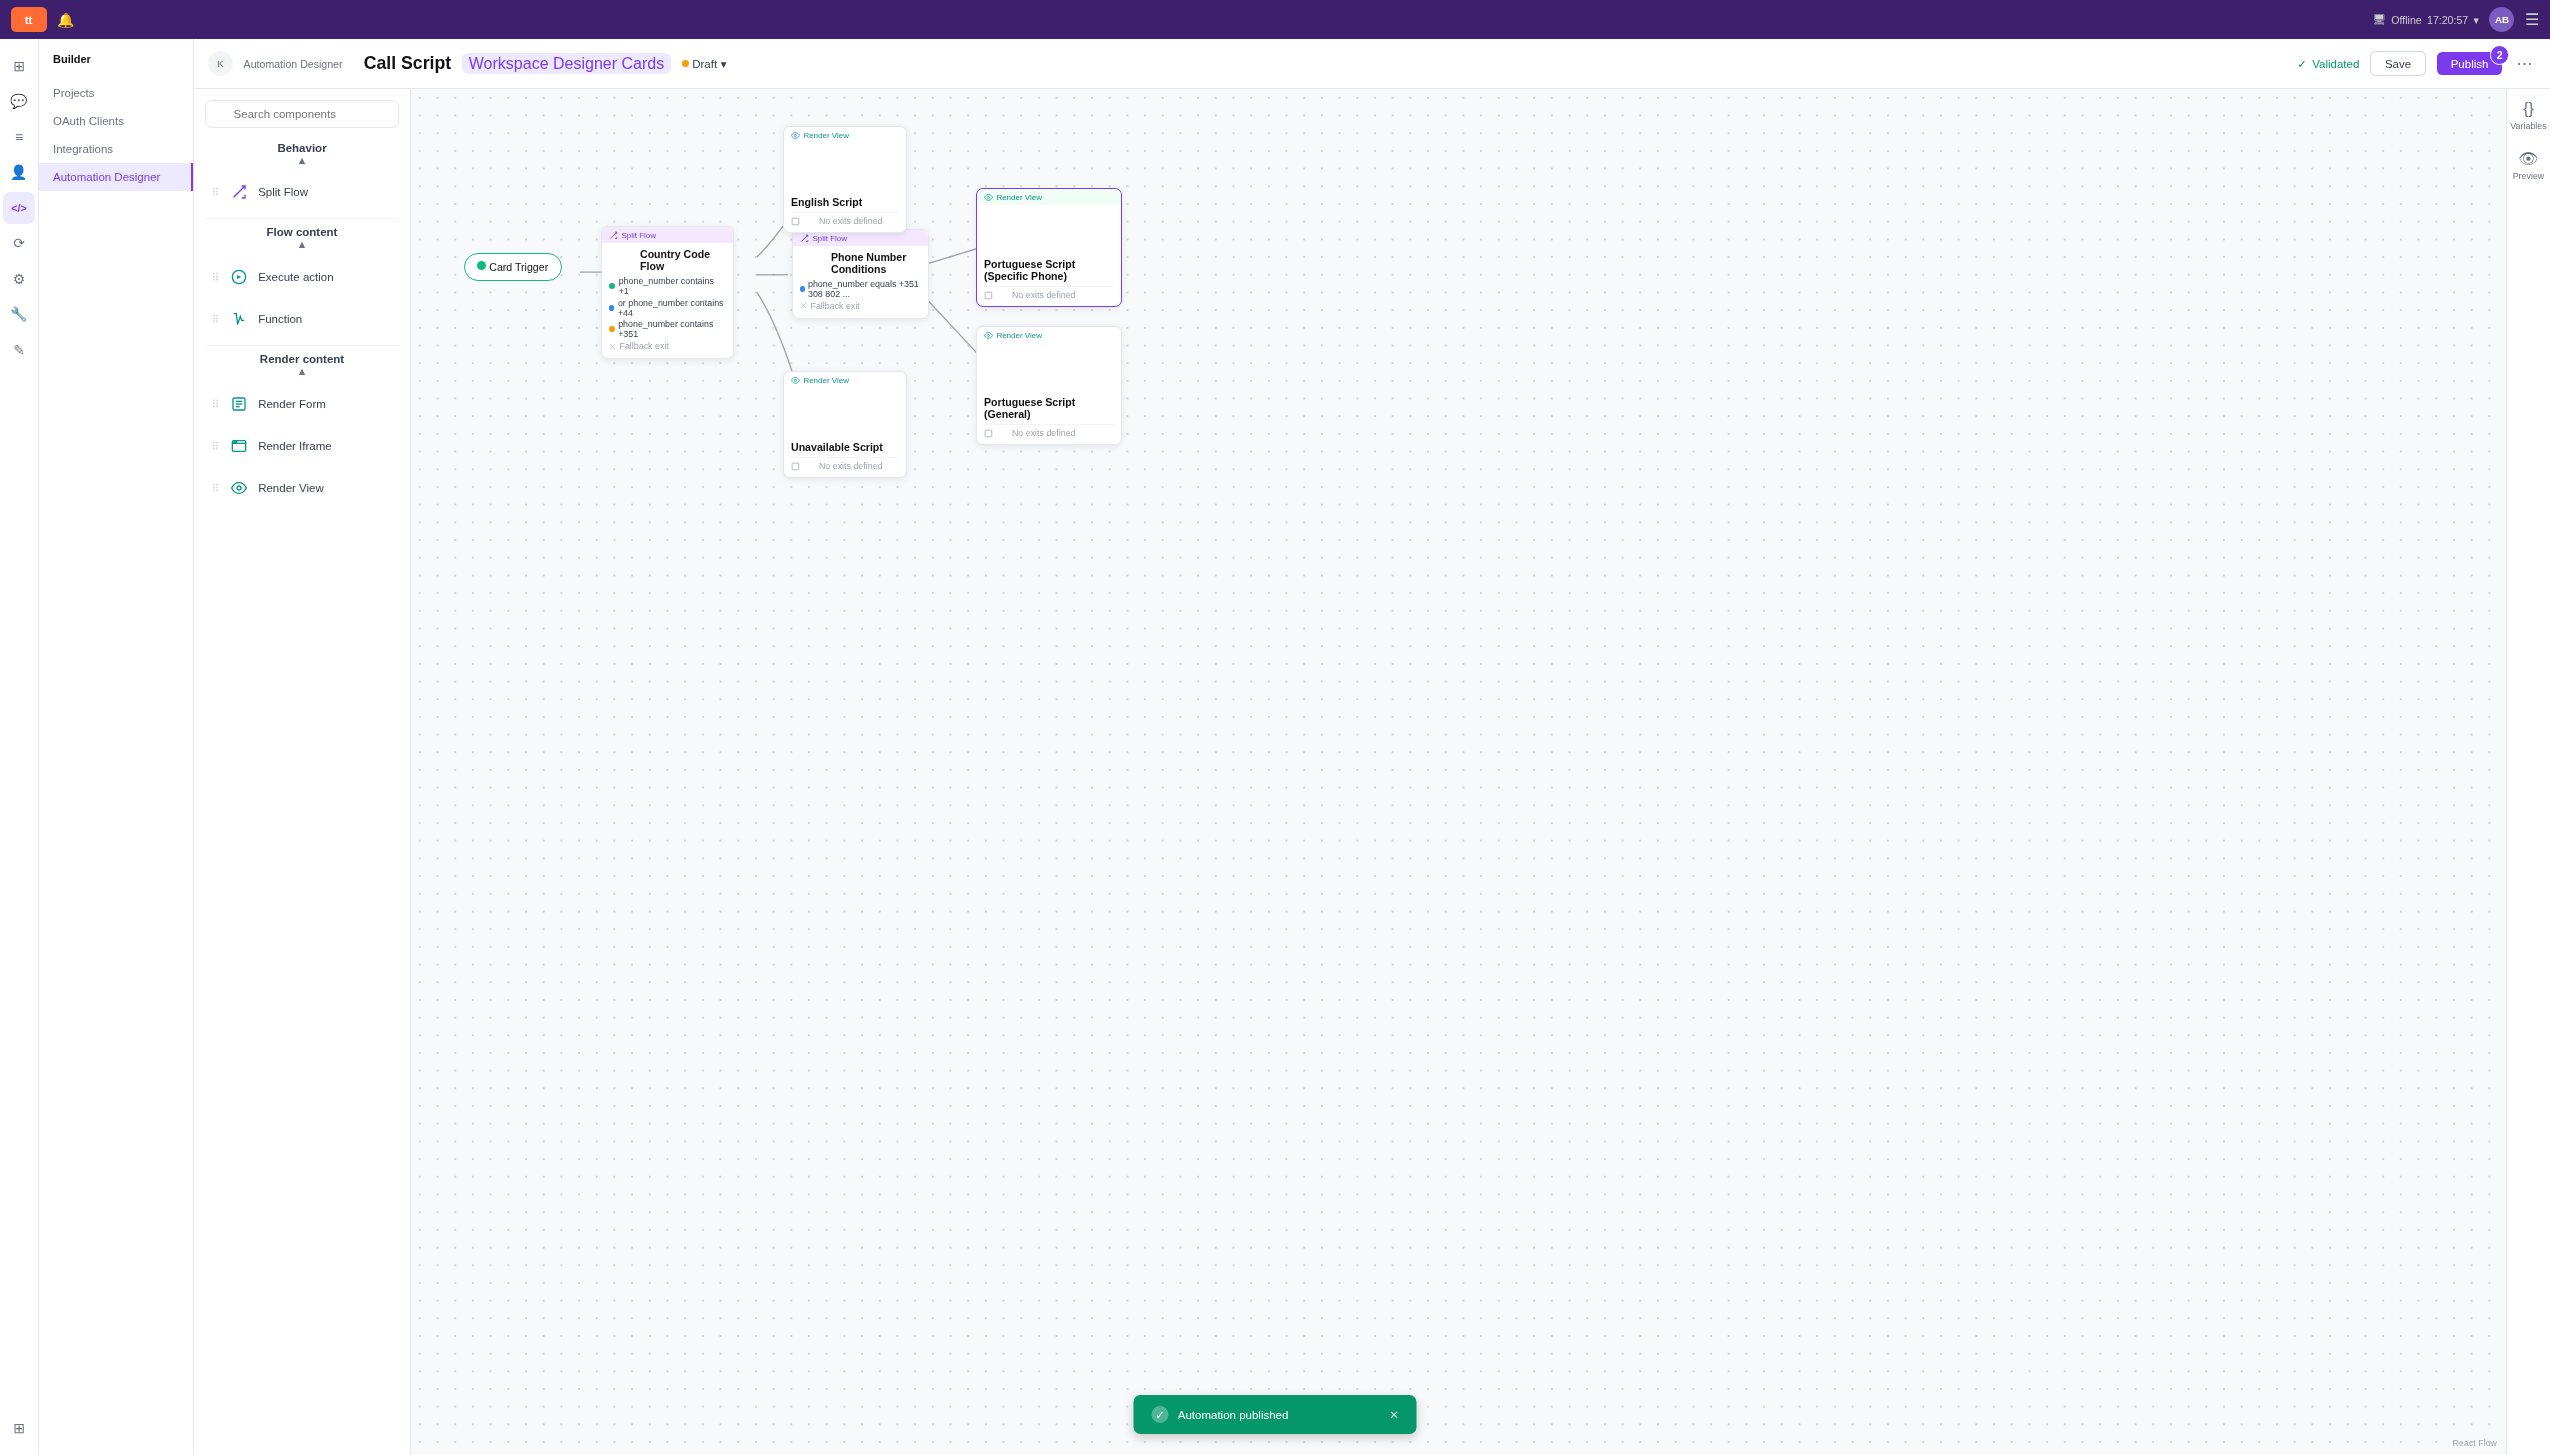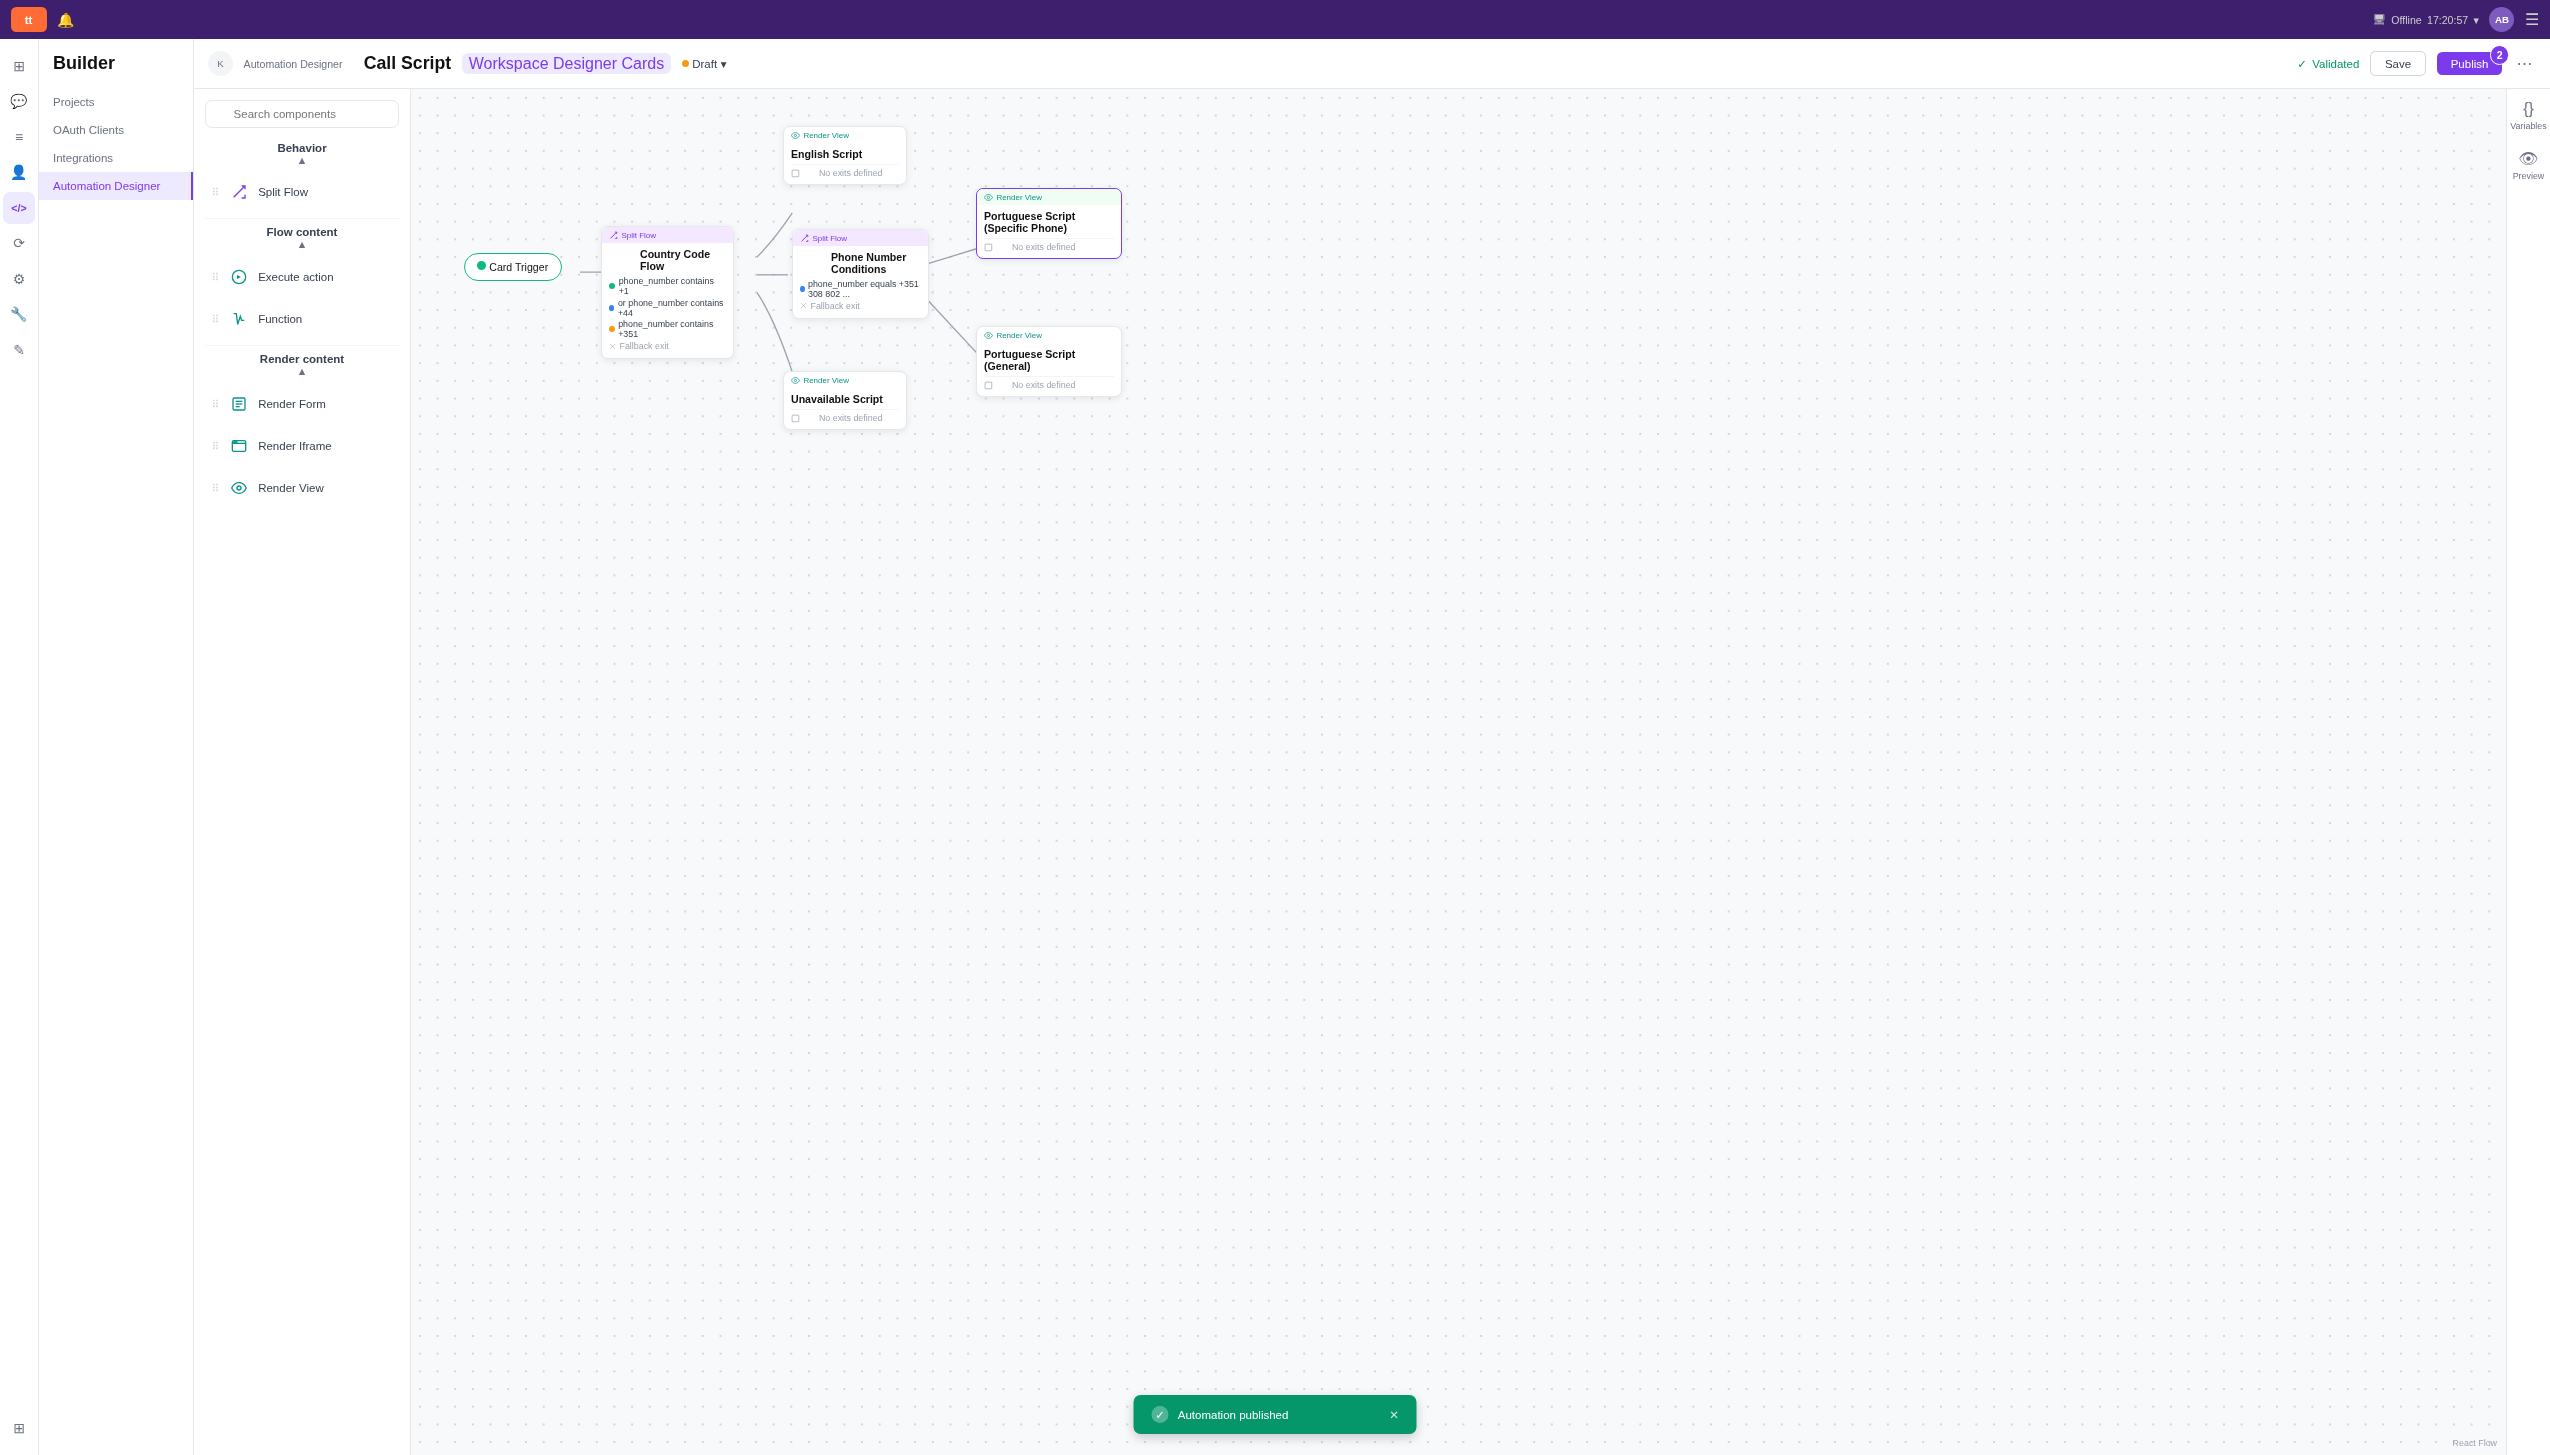--- a/index.html
+++ b/index.html
@@ -72,21 +72,21 @@
       position: fixed;
       top: 39px; left: 39px;
       width: 155px;
       bottom: 0;
       background: white;
       border-right: 0.9px solid #e5e7eb;
       padding: 14px 0;
       z-index: 80;
     }
     .left-nav-title {
-      font-size: 18px; font-weight: 600; color: #111;
+      font-size: 11px; font-weight: 600; color: #111;
       padding: 0 14px 14px;
     }
     .left-nav-item {
       padding: 8px 14px;
       font-size: 11.5px;
       color: #6b7280;
       cursor: pointer;
     }
     .left-nav-item.active {
       color: #7c3aed;
@@ -350,20 +350,21 @@
     }
     .render-header {
       border-radius: 7px 7px 0 0;
       padding: 3.5px 7px;
       font-size: 8px;
       color: #0d9488;
       display: flex; align-items: center; gap: 3.5px;
     }
     .render-body {
       padding: 5.3px 7px;
+      margin-top: 48px;
     }
     .render-title {
       font-size: 10.6px;
       font-weight: 600;
       color: #111;
       margin-bottom: 3.5px;
     }
     .render-exit {
       font-size: 8.9px;
       color: #9ca3af;

